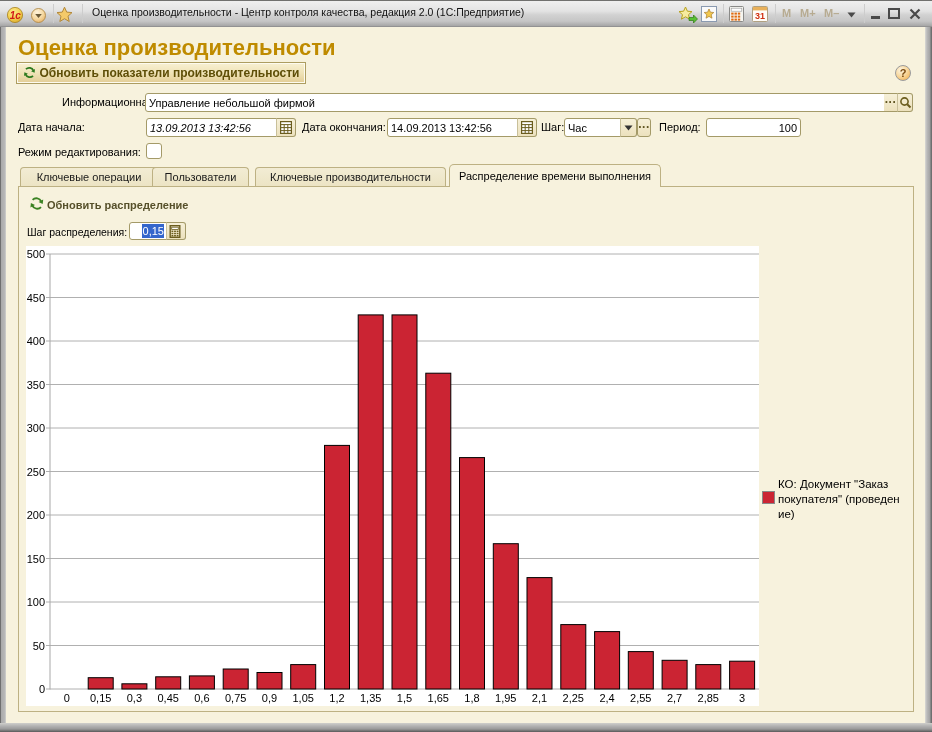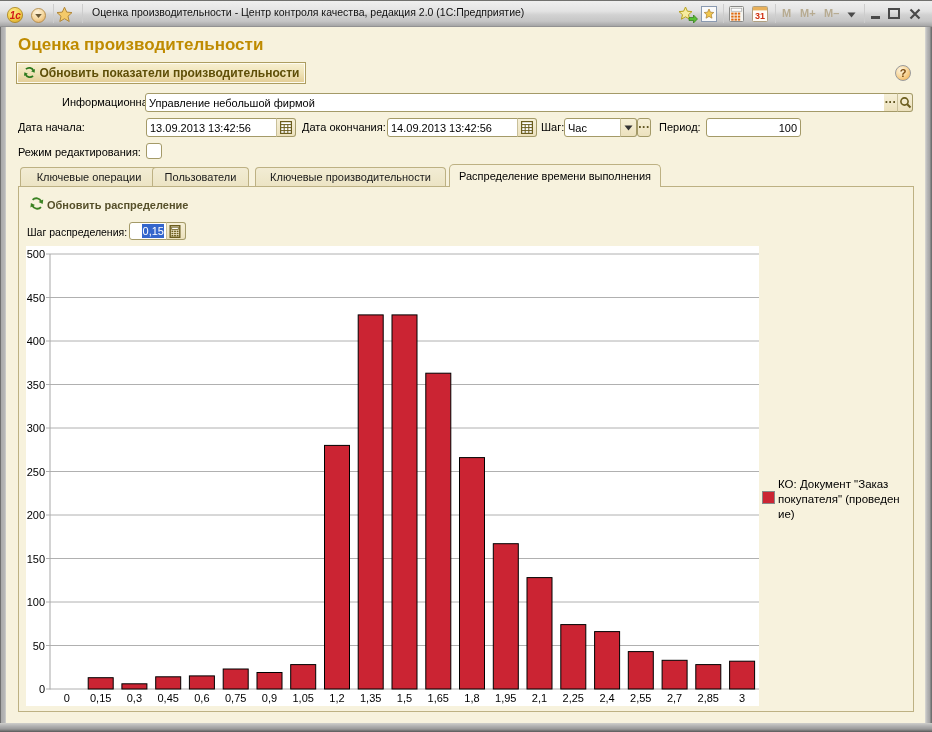--- a/index.html
+++ b/index.html
@@ -7,33 +7,33 @@
 .abs{position:absolute;}
 
 #titlebar{left:0;top:0;width:932px;height:27px;background:linear-gradient(#efefef 0%,#e3e3e3 40%,#d2d2d2 55%,#c6c6c6 80%,#a6a6a6 100%);border-top:1px solid #70706e;border-bottom:1px solid #929292;}
 #leftborder{left:0;top:27px;width:6px;height:699px;background:linear-gradient(90deg,#6f6f6f 0,#6f6f6f 1px,#a9a9a9 1px,#b9b9b9 5px,#d8d8d4 6px);}
 #rightborder{left:925px;top:27px;width:7px;height:699px;background:linear-gradient(90deg,#d9d9d5 0,#b9b9b9 2px,#a2a2a2 5px,#6f6f6f 6px,#6f6f6f 7px);}
 #bottomborder{left:0;top:723px;width:932px;height:9px;background:linear-gradient(#cfcfcb 0,#b2b2b2 3px,#9a9a9a 6px,#6f6f6f 8px,#585858 9px);}
 #titletext{left:92px;top:6px;font-size:10.5px;color:#111;}
 .tsep{top:4px;width:1px;height:19px;background:linear-gradient(90deg,#9a9a9a,#fff);}
 .mbtn{top:7px;font-weight:bold;font-size:11px;color:#b7ab91;}
 
-#h1{left:18px;top:35px;font-size:17px;font-weight:bold;color:#bf8b00;}
+#h1{left:18px;top:35px;font-size:22px;font-weight:bold;color:#bf8b00;}
 #updbtn{left:16px;top:62px;width:290px;height:22px;border:1px solid #ad9d60;border-radius:0;background:linear-gradient(#f8f0d2,#efe3b7 50%,#e3cd95);box-shadow:0 0 0 1px #fdfbef inset;color:#5e4e07;font-weight:bold;font-size:12px;line-height:20px;text-align:center;white-space:nowrap;}
 #helpbtn{left:895px;top:65px;width:16px;height:16px;border-radius:50%;border:1px solid #9a9a9a;background:radial-gradient(circle at 35% 30%,#fdf4e0 0%,#f8d9a0 45%,#f2a940 100%);color:#7a4a10;font-weight:bold;font-size:11px;text-align:center;line-height:15px;}
 .inp{background:#fff;border:1px solid #a49a68;border-radius:3px;font-size:11px;padding:0 3px;line-height:18px;white-space:nowrap;overflow:hidden;}
 .btnc{background:linear-gradient(#f6f0d8,#ece1bd);border:1px solid #a49a68;}
 
 #lbl-ib{left:18px;top:96px;padding-left:44px;}
 #inp-ib{left:145px;top:93px;width:740px;height:19px;border-radius:3px 0 0 3px;}
 #btn-dots1{left:884px;top:93px;width:14px;height:19px;border-left:none;border-radius:0;color:#5e5320;font-weight:bold;font-size:12px;letter-spacing:0.5px;line-height:11px;text-align:center;}
 #btn-mag{left:897px;top:93px;width:16px;height:19px;border-left:1px solid #c9c09a;border-radius:0 3px 3px 0;}
 
 #lbl-dn{left:18px;top:121px;}
-#inp-dn{left:146px;top:118px;width:131px;height:19px;border-radius:3px 0 0 3px;}
+#inp-dn{left:146px;top:118px;width:131px;height:19px;border-radius:3px 0 0 3px;font-style:italic;}
 #btn-cal1{left:276px;top:118px;width:20px;height:19px;border-radius:0 3px 3px 0;border-left:1px solid #c9c09a;}
 #lbl-do{left:302px;top:121px;}
 #inp-do{left:387px;top:118px;width:131px;height:19px;border-radius:3px 0 0 3px;}
 #btn-cal2{left:517px;top:118px;width:20px;height:19px;border-radius:0 3px 3px 0;border-left:1px solid #c9c09a;}
 #lbl-shag{left:541px;top:121px;}
 #inp-shag{left:564px;top:118px;width:57px;height:19px;border-radius:3px 0 0 3px;}
 #btn-dd{left:620px;top:118px;width:17px;height:19px;border-radius:0 3px 3px 0;border-left:1px solid #c9c09a;}
 #btn-dots2{left:637px;top:118px;width:14px;height:19px;border-radius:3px;color:#5e5320;font-weight:bold;font-size:12px;letter-spacing:0.5px;line-height:11px;text-align:center;}
 #lbl-per{left:659px;top:121px;}
 #inp-per{left:706px;top:118px;width:95px;height:19px;text-align:right;}

